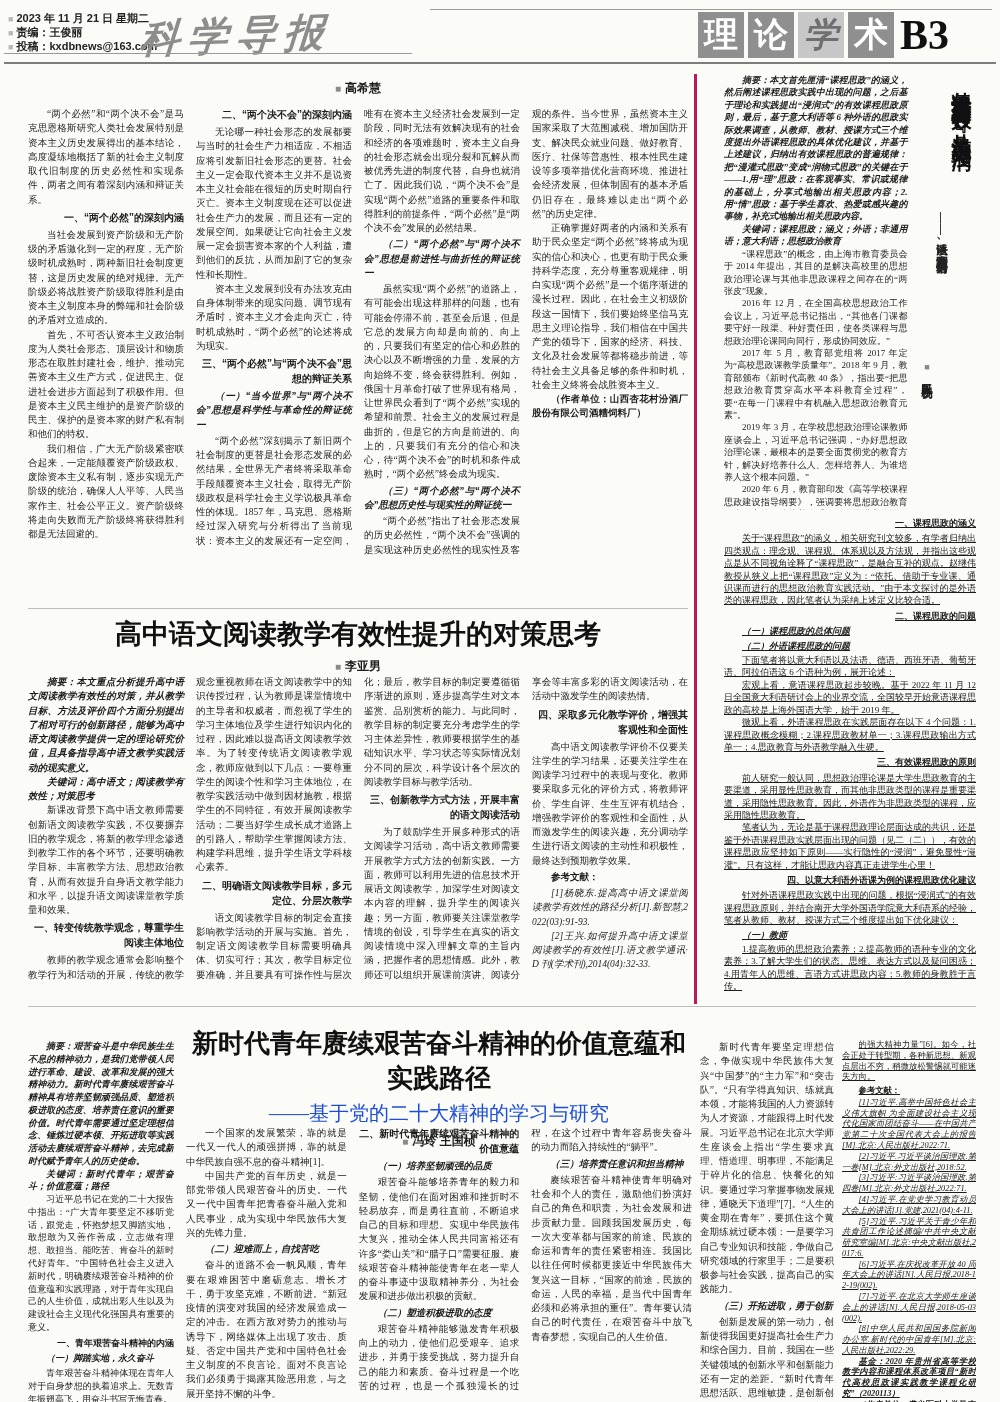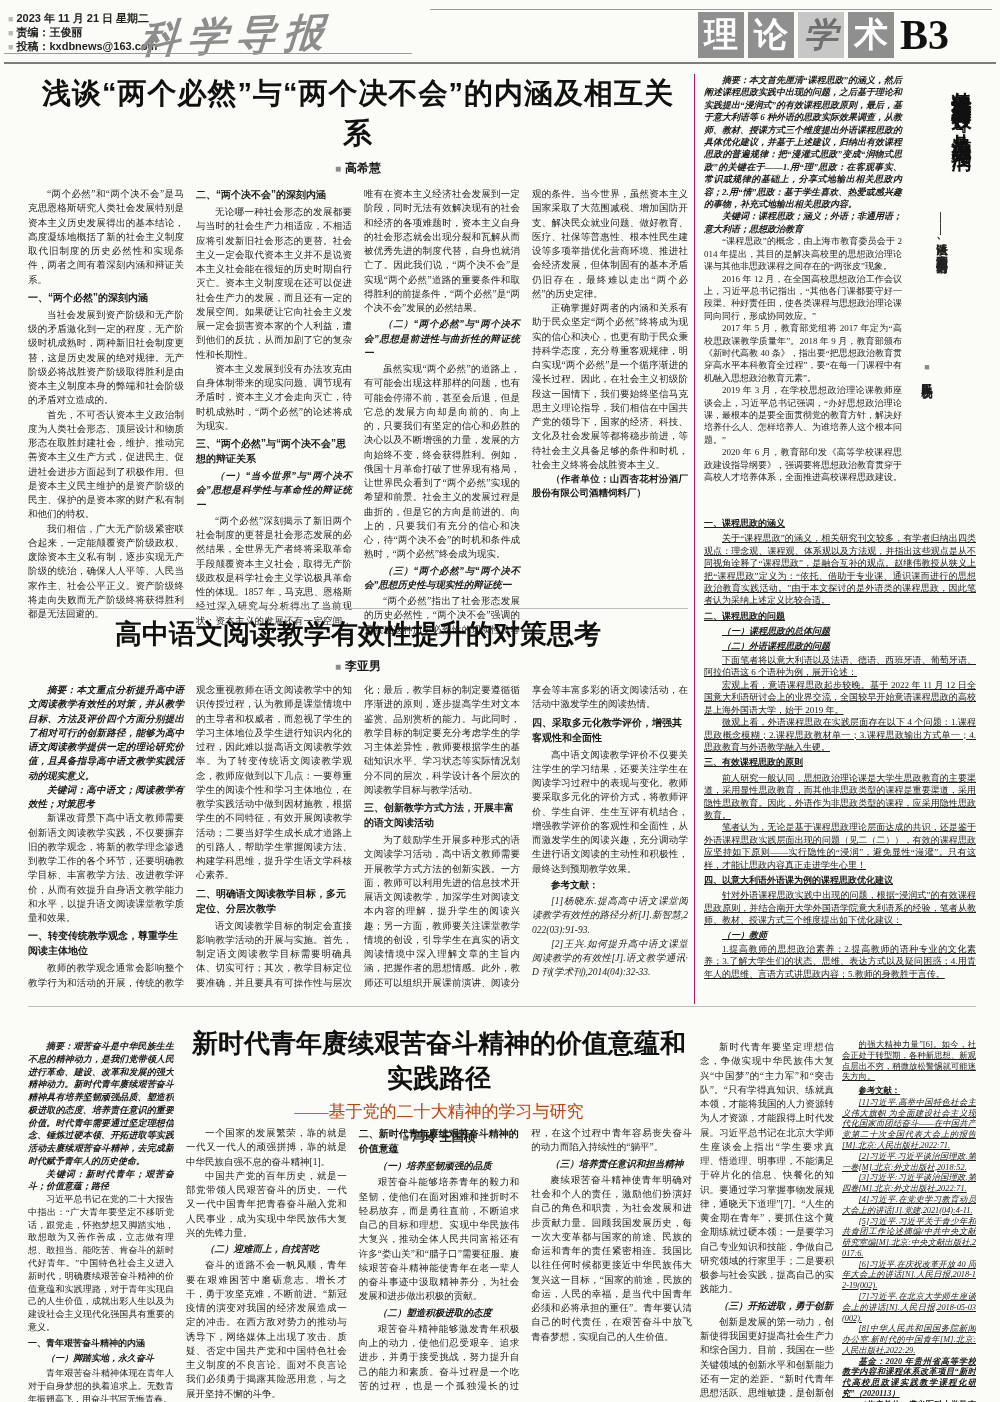--- a/index.html
+++ b/index.html
@@ -20,55 +20,55 @@
   .cbox.dark{background:#8f8f8f;color:#fff;}
   .cbox.lite{background:#c7c7c7;color:#6f6f6f;font-family:"DejaVu Serif",serif;font-style:italic;transform:none;}
   .pageno{font-family:"Liberation Serif",serif;font-weight:bold;font-size:42px;color:#111;margin-left:2px;text-align:center;}
   
   .art-title{font-family:"Liberation Sans",sans-serif;font-weight:bold;text-align:center;color:#111;}
   .byline{text-align:center;font-family:"Liberation Sans",sans-serif;font-size:12px;font-weight:bold;margin-top:6px;}
   .byline .sq{color:#8a8a8a;font-size:10px;margin-right:4px;}
   .cols{column-gap:12px;column-fill:auto;overflow:hidden;text-align:justify;}
   .blk{font-size:9.5px;line-height:1.5;word-break:break-all;}
   .blk.p{text-indent:2em;}
-  .blk.h{font-family:"Liberation Sans",sans-serif;font-weight:bold;text-align:left;text-indent:0;
+  .blk.h{font-family:"Liberation Sans",sans-serif;font-weight:bold;text-align:right;text-indent:0;
          font-size:10px;margin:3px 0;break-after:avoid;}
   .blk.hl{font-family:"Liberation Sans",sans-serif;font-weight:bold;text-indent:2em;margin:2px 0;}
   .blk.hk{font-weight:bold;font-style:italic;text-indent:2em;margin:2px 0;break-after:avoid;}
   .blk.kai{font-style:italic;font-weight:bold;text-indent:2em;}
   .blk.ref{font-style:italic;text-indent:2em;}
   .blk.fund{font-style:italic;font-weight:bold;text-indent:2em;}
   .blk.au{font-weight:bold;text-indent:2em;}
   #art1{left:28px;top:74px;width:660px;height:530px;}
   #art1 .art-title{font-size:29px;letter-spacing:1px;}
   #art1 .cols{margin-top:10px;height:452px;column-count:4;}
   .div1{left:28px;top:608px;width:660px;height:1px;background:#bdbdbd;}
   #art2{left:28px;top:616px;width:660px;height:388px;}
   #art2 .art-title{font-size:27px;}
-  #art2 .cols{margin-top:8px;height:316px;column-count:4;}
+  #art2 .cols{height:316px;column-count:4;}
   .div2{left:28px;top:1006px;width:948px;height:1px;background:#bdbdbd;}
   
-  #sidebar{left:694px;top:74px;width:282px;height:930px;border-left:1px solid #be185d;padding-left:9px;box-sizing:border-box;}
+  #sidebar{left:694px;top:74px;width:282px;height:930px;border-left:3px solid #be185d;padding-left:27px;box-sizing:border-box;}
   .sb-top{display:flex;height:436px;overflow:hidden;}
   .sb-left{width:198px;text-align:justify;}
   .sb-left .blk,.sb-body .blk{font-size:9px;line-height:1.38;}
   .vhead{width:74px;writing-mode:vertical-rl;overflow:hidden;}
   .vtitle{display:block;font-family:"Liberation Sans",sans-serif;font-weight:bold;font-size:20px;
           letter-spacing:2px;color:#111;padding-top:2px;}
   .vsub{display:block;font-size:11.5px;font-weight:bold;padding-top:138px;color:#222;}
   .vby{display:block;font-family:"Liberation Sans",sans-serif;font-size:11px;font-weight:bold;padding-top:288px;}
   .vby .sq{color:#8a8a8a;font-size:9px;}
   .sb-body{height:484px;overflow:hidden;text-align:justify;margin-top:4px;text-decoration:underline;}
   
   #art3{left:28px;top:1026px;width:948px;height:386px;}
   .a3-col1{left:0;top:14px;width:146px;height:370px;overflow:hidden;text-align:justify;}
   .a3-col1 .blk{font-size:9px;line-height:1.42;}
   .a3-head{left:158px;top:0;width:506px;height:96px;text-align:center;}
   .a3-head .art-title{font-size:26px;}
-  .a3-sub{font-size:17px;margin-top:4px;color:#c2410c;}
+  .a3-sub{font-size:20px;margin-top:4px;color:#1d4ed8;}
   .a3-mid{left:158px;top:100px;width:506px;height:284px;column-count:3;}
   .a3-col5{left:672px;top:14px;width:134px;height:370px;overflow:hidden;text-align:justify;}
   .a3-col6{left:814px;top:14px;width:134px;height:370px;overflow:hidden;text-align:justify;}
   .a3-col6 .blk{font-size:8.3px;line-height:1.3;text-decoration:underline;}
 </style>
 </head>
 <body>
 
 <div class="abs hinfo">
   <div><span class="sq">■</span><span>2023 年 11 月 21 日 星期二</span></div>
@@ -81,21 +81,20 @@
 <div class="abs banner">
   <div class="cbox dark">理</div>
   <div class="cbox dark">论</div>
   <div class="cbox lite">学</div>
   <div class="cbox dark">术</div>
   <div class="pageno">B3</div>
 </div>
 <div class="abs rule-c"></div>
 
 <div class="abs" id="art1">
-  <div class="art-title">浅谈“两个必然”与“两个决不会”的内涵及相互关系</div>
   <div class="byline"><span class="sq">■</span><span>高希慧</span></div>
   <div class="cols">
       <div class="blk p">“两个必然”和“两个决不会”是马克思恩格斯研究人类社会发展特别是资本主义历史发展得出的基本结论，高度凝练地概括了新的社会主义制度取代旧制度的历史必然性和实现条件，两者之间有着深刻内涵和辩证关系。</div>
       <div class="blk h">一、“两个必然”的深刻内涵</div>
       <div class="blk p">当社会发展到资产阶级和无产阶级的矛盾激化到一定的程度，无产阶级时机成熟时，两种新旧社会制度更替，这是历史发展的绝对规律。无产阶级必将战胜资产阶级取得胜利是由资本主义制度本身的弊端和社会阶级的矛盾对立造成的。</div>
       <div class="blk p">首先，不可否认资本主义政治制度为人类社会形态、顶层设计和物质形态在取胜封建社会，维护、推动完善资本主义生产方式，促进民主、促进社会进步方面起到了积极作用。但是资本主义民主维护的是资产阶级的民主、保护的是资本家的财产私有制和他们的特权。</div>
       <div class="blk p">我们相信，广大无产阶级紧密联合起来，一定能颠覆资产阶级政权、废除资本主义私有制，逐步实现无产阶级的统治，确保人人平等、人民当家作主、社会公平正义。资产阶级终将走向失败而无产阶级终将获得胜利都是无法回避的。</div>
       <div class="blk h">二、“两个决不会”的深刻内涵</div>
       <div class="blk p">无论哪一种社会形态的发展都要与当时的社会生产力相适应，不相适应将引发新旧社会形态的更替。社会主义一定会取代资本主义并不是说资本主义社会能在很短的历史时期自行灭亡。资本主义制度现在还可以促进社会生产力的发展，而且还有一定的发展空间。如果硬让它向社会主义发展一定会损害资本家的个人利益，遭到他们的反抗，从而加剧了它的复杂性和长期性。</div>
       <div class="blk p">资本主义发展到没有办法攻克由自身体制带来的现实问题、调节现有矛盾时，资本主义才会走向灭亡，待时机成熟时，“两个必然”的论述将成为现实。</div>
@@ -111,21 +110,21 @@
     </div>
 </div>
 <div class="abs div1"></div>
 
 <div class="abs" id="art2">
   <div class="art-title">高中语文阅读教学有效性提升的对策思考</div>
   <div class="byline"><span class="sq">■</span><span>李亚男</span></div>
   <div class="cols">
       <div class="blk kai">摘要：本文重点分析提升高中语文阅读教学有效性的对策，并从教学目标、方法及评价四个方面分别提出了相对可行的创新路径，能够为高中语文阅读教学提供一定的理论研究价值，且具备指导高中语文教学实践活动的现实意义。</div>
       <div class="blk kai">关键词：高中语文；阅读教学有效性；对策思考</div>
-      <div class="blk p">新课改背景下高中语文教师需要创新语文阅读教学实践，不仅要摒弃旧的教学观念，将新的教学理念渗透到教学工作的各个环节，还要明确教学目标、丰富教学方法、改进教学评价，从而有效提升自身语文教学能力和水平，以提升语文阅读课堂教学质量和效果。</div>
+      <div class="blk p">新课改背景下高中语文教师需要创新语文阅读教学实践，不仅要摒弃旧的教学观念，将新的教学理念渗透到教学工作的各个环节，还要明确教学目标、丰富教学方法、思想政治教育，从而有效提升自身语文教学能力和水平，以提升语文阅读课堂教学质量和效果。</div>
       <div class="blk h">一、转变传统教学观念，尊重学生阅读主体地位</div>
       <div class="blk p">教师的教学观念通常会影响整个教学行为和活动的开展，传统的教学观念重视教师在语文阅读教学中的知识传授过程，认为教师是课堂情境中的主导者和权威者，而忽视了学生的学习主体地位及学生进行知识内化的过程，因此难以提高语文阅读教学效率。为了转变传统语文阅读教学观念，教师应做到以下几点：一要尊重学生的阅读个性和学习主体地位，在教学实践活动中做到因材施教，根据学生的不同特征，有效开展阅读教学活动；二要当好学生成长成才道路上的引路人，帮助学生掌握阅读方法、构建学科思维，提升学生语文学科核心素养。</div>
       <div class="blk h">二、明确语文阅读教学目标，多元定位、分层次教学</div>
       <div class="blk p">语文阅读教学目标的制定会直接影响教学活动的开展与实施。首先，制定语文阅读教学目标需要明确具体、切实可行；其次，教学目标定位要准确，并且要具有可操作性与层次化；最后，教学目标的制定要遵循循序渐进的原则，逐步提高学生对文本鉴赏、品别赏析的能力。与此同时，教学目标的制定要充分考虑学生的学习主体差异性，教师要根据学生的基础知识水平、学习状态等实际情况划分不同的层次，科学设计各个层次的阅读教学目标与教学活动。</div>
       <div class="blk h">三、创新教学方式方法，开展丰富的语文阅读活动</div>
       <div class="blk p">为了鼓励学生开展多种形式的语文阅读学习活动，高中语文教师需要开展教学方式方法的创新实践。一方面，教师可以利用先进的信息技术开展语文阅读教学，加深学生对阅读文本内容的理解，提升学生的阅读兴趣；另一方面，教师要关注课堂教学情境的创设，引导学生在真实的语文阅读情境中深入理解文章的主旨内涵，把握作者的思想情感。此外，教师还可以组织开展课前演讲、阅读分享会等丰富多彩的语文阅读活动，在活动中激发学生的阅读热情。</div>
       <div class="blk h">四、采取多元化教学评价，增强其客观性和全面性</div>
       <div class="blk p">高中语文阅读教学评价不仅要关注学生的学习结果，还要关注学生在阅读学习过程中的表现与变化。教师要采取多元化的评价方式，将教师评价、学生自评、生生互评有机结合，增强教学评价的客观性和全面性，从而激发学生的阅读兴趣，充分调动学生进行语文阅读的主动性和积极性，最终达到预期教学效果。</div>
       <div class="blk hl">参考文献：</div>
       <div class="blk ref">[1]杨晓东.提高高中语文课堂阅读教学有效性的路径分析[J].新智慧,2022(03):91-93.</div>

